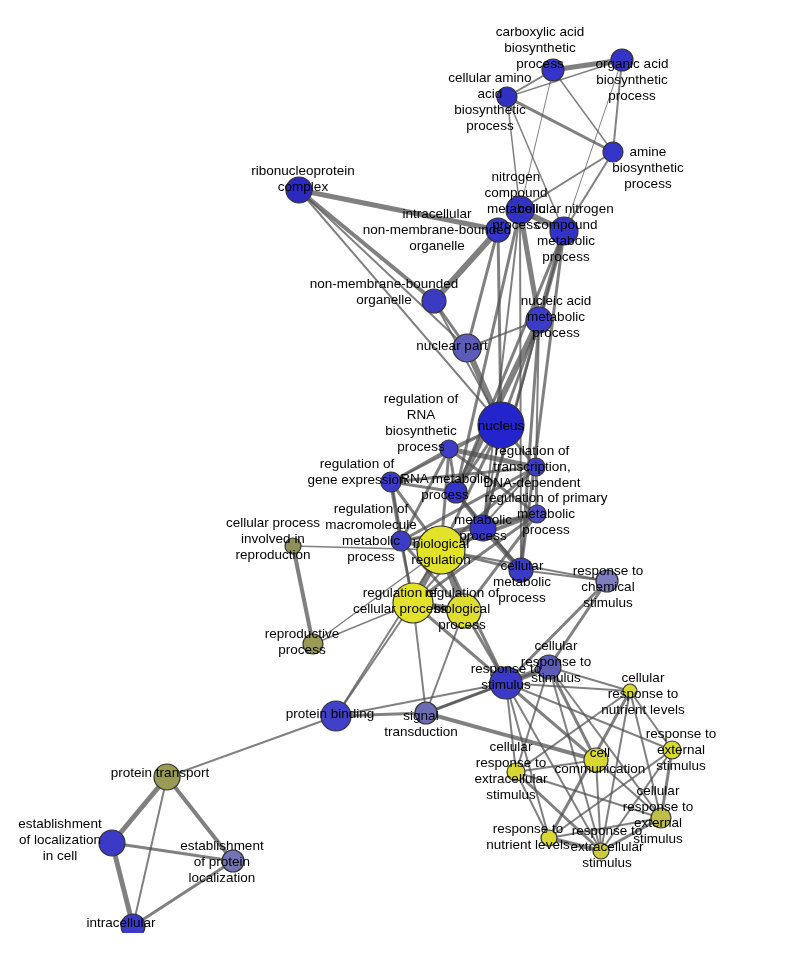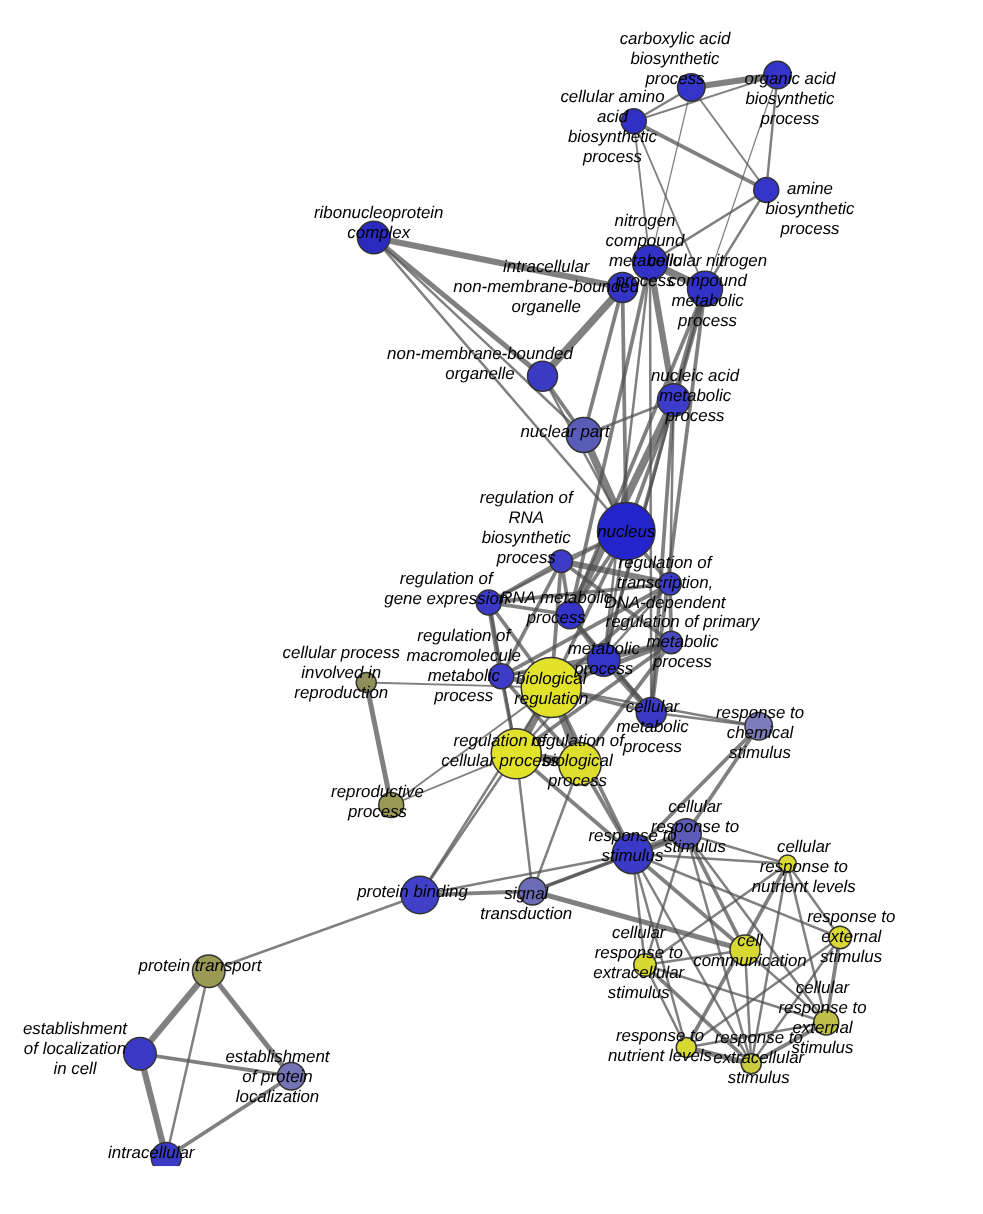--- a/index.html
+++ b/index.html
@@ -6,21 +6,20 @@
     margin: 0;
     padding: 0;
     background: #ffffff;
   }
   .figure {
     width: 786px;
     height: 933px;
     position: relative;
     background: #ffffff;
     overflow: hidden;
-    font-style: italic;
   }
   svg.graph {
     display: block;
     width: 786px;
     height: 971px;
   }
   svg.graph text {
     font-family: "Liberation Sans", "DejaVu Sans", sans-serif;
     font-size: 13.5px;
     fill: #000000;

